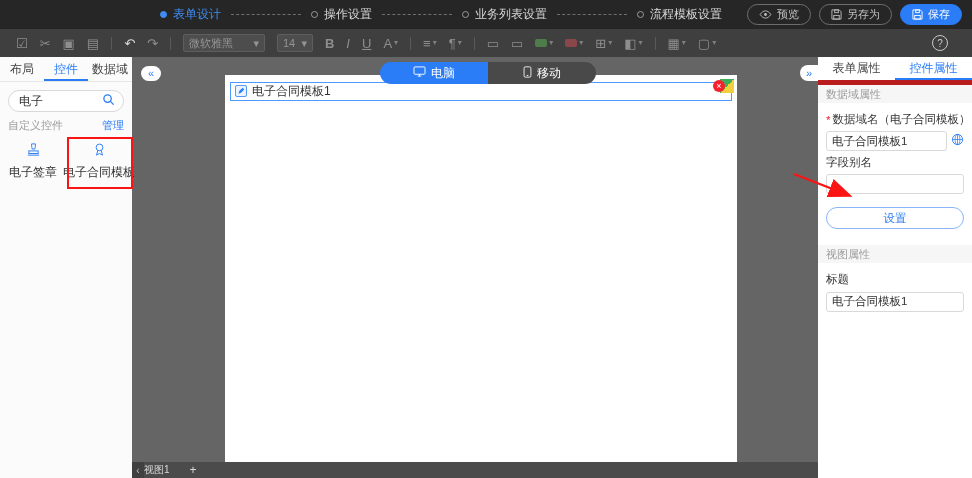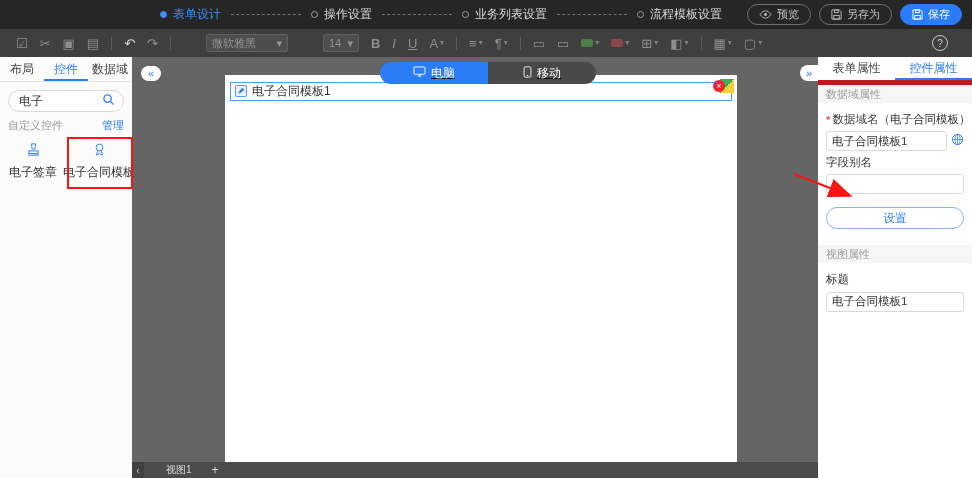--- a/index.html
+++ b/index.html
@@ -22,21 +22,21 @@
   .toolbar{position:absolute;left:0;top:29px;width:972px;height:28px;background:#3f3f3f;display:flex;
            align-items:center;padding-left:16px;gap:12px;color:#8e8e8e;font-size:13px;box-sizing:border-box;}
   .tb{display:flex;align-items:center;gap:2px;cursor:pointer;line-height:1;}
   .tb .caret{font-size:8px;color:#7f7f7f;}
   .tb.lit{color:#d6d6d6;}
   .tb.b{font-weight:bold;}
   .tb.i{font-style:italic;}
   .tb.u{text-decoration:underline;}
   .tdiv{width:1px;height:13px;background:#5a5a5a;}
   .tsel{height:18px;background:#4d4d4d;border:1px solid #5e5e5e;border-radius:2px;display:flex;align-items:center;
-        justify-content:space-between;font-size:11px;color:#949494;padding:0 5px;box-sizing:border-box;cursor:pointer;margin-left:23px;}
+        justify-content:space-between;font-size:11px;color:#949494;padding:0 5px;box-sizing:border-box;cursor:pointer;}
   .tsel.font{width:82px;}
   .tsel.size{width:36px;}
   .dotc{width:12px;height:8px;border-radius:2px;}
   .dotc.green{background:#4e7d49;}
   .dotc.red{background:#89474a;}
   .help-circle{margin-left:auto;margin-right:24px;width:14px;height:14px;border:1px solid #c9c9c9;border-radius:50%;
                color:#c9c9c9;font-size:10px;display:flex;align-items:center;justify-content:center;cursor:pointer;}
   
   .content{position:absolute;left:0;top:57px;width:972px;height:421px;background:#656565;}
   
@@ -53,36 +53,36 @@
   .lp-items{display:flex;margin-top:8px;}
   .lp-item{width:66px;display:flex;flex-direction:column;align-items:center;gap:3px;cursor:pointer;}
   .lp-item .lbl{font-size:12px;color:#333;white-space:nowrap;}
   .red-rect{position:absolute;left:67px;top:80px;width:62px;height:48px;border:2px solid #fb1414;z-index:40;pointer-events:none;}
   
   .collapse-pill{position:absolute;left:141px;top:9px;width:20px;height:15px;background:#fff;border-radius:8px;
                  color:#2b7cf7;font-size:11px;line-height:15px;text-align:center;z-index:6;cursor:pointer;}
   .expand-pill{position:absolute;left:800px;top:8px;width:18px;height:16px;background:#fff;border-radius:8px 0 0 8px;
                color:#2b7cf7;font-size:11px;line-height:16px;text-align:center;z-index:6;cursor:pointer;}
   
-  .device-tabs{position:absolute;left:380px;top:5px;height:22px;display:flex;border-radius:11px;overflow:hidden;z-index:5;text-decoration:underline;}
+  .device-tabs{position:absolute;left:380px;top:5px;height:22px;display:flex;border-radius:11px;overflow:hidden;z-index:5;}
   .device-tab{display:flex;align-items:center;justify-content:center;gap:5px;font-size:12px;color:#fff;width:108px;cursor:pointer;}
   .device-tab.active{background:#2b7cf7;}
   .device-tab.inactive{background:#494949;}
   .page{position:absolute;left:225px;top:18px;width:512px;height:387px;background:#fff;}
   .field{position:absolute;left:5px;top:7px;right:5px;height:19px;border:1px solid #4c9aff;background:#fff;
          display:flex;align-items:center;gap:5px;padding-left:4px;box-sizing:border-box;cursor:pointer;}
   .field .lbl{font-size:12px;color:#333;}
   .corner{position:absolute;right:-3px;top:-4px;width:14px;height:14px;
           background:linear-gradient(135deg,#3fae5a 50%,#f2d03c 50%);z-index:2;cursor:nwse-resize;}
   .del{position:absolute;right:6px;top:-3px;width:12px;height:12px;border-radius:50%;background:#f5222d;color:#fff;
        font-size:9px;line-height:12px;text-align:center;z-index:3;cursor:pointer;}
   .bottom-bar{position:absolute;left:132px;top:405px;width:686px;height:16px;background:#4b4b4b;display:flex;align-items:center;}
   .bb-back{width:12px;height:16px;background:#404040;color:#c0c0c0;font-size:10px;display:flex;align-items:center;
            justify-content:center;cursor:pointer;}
-  .bb-tab{margin-left:22px;font-size:10px;color:#d9d9d9;cursor:pointer;}
+  .bb-tab{font-size:10px;color:#d9d9d9;cursor:pointer;}
   .bb-add{margin-left:20px;font-size:12px;color:#d9d9d9;cursor:pointer;}
   
   .right-panel{position:absolute;right:0;top:0;width:154px;height:421px;background:#fff;}
   .rp-tabs{height:23px;display:flex;border-bottom:5px solid #b91c1c;}
   .rp-tab{flex:1;display:flex;align-items:center;justify-content:center;font-size:12px;color:#444;cursor:pointer;}
   .rp-tab.active{color:#2b7cf7;box-shadow:inset 0 -2px 0 #2b7cf7;justify-content:center;}
   .rp-strip{height:18px;background:#f6f6f6;color:#9b9b9b;font-size:11px;line-height:18px;padding-left:8px;}
   .rp-body{padding:5px 8px 8px;}
   .rp-label{font-size:11.5px;color:#333;display:flex;align-items:center;gap:2px;margin:4px 0;white-space:nowrap;}
   .star{color:#f5222d;}

